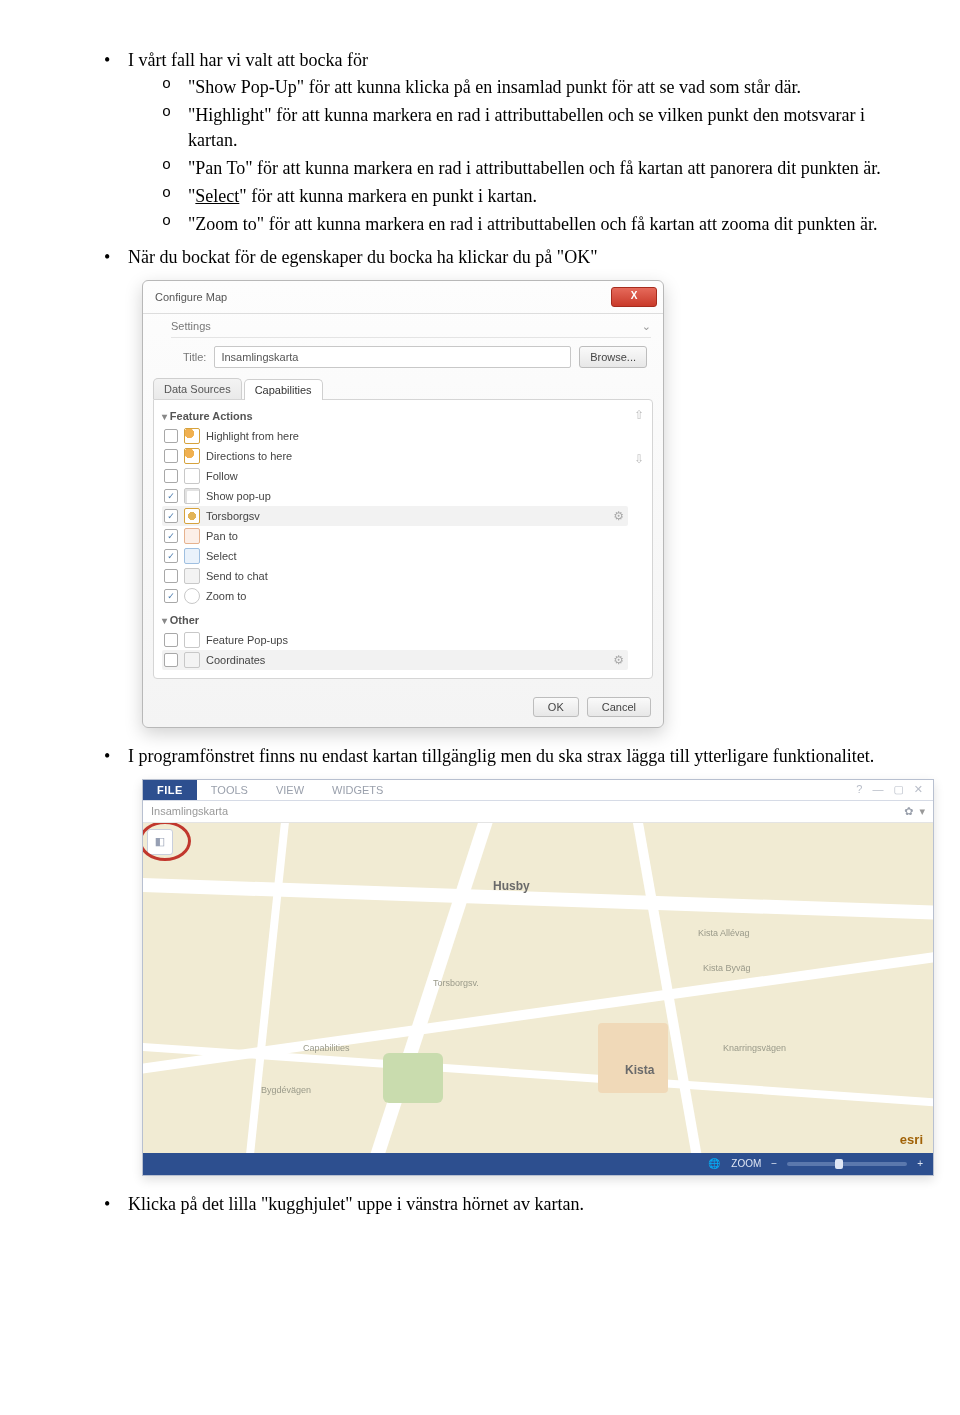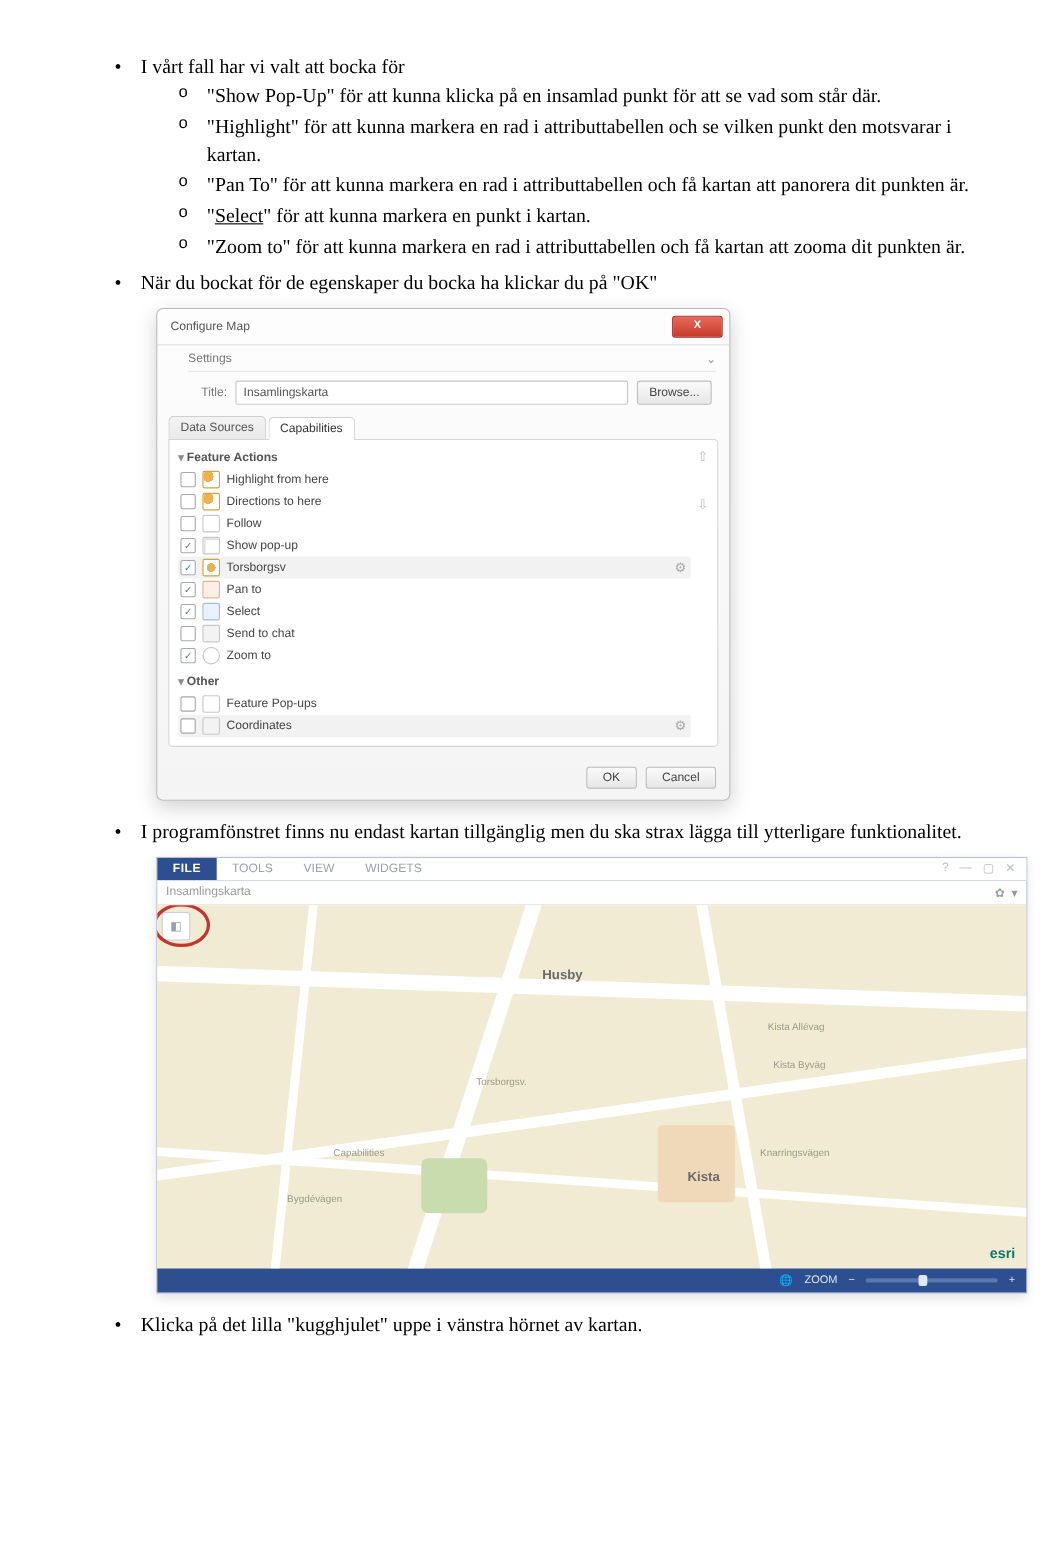--- a/index.html
+++ b/index.html
@@ -124,22 +124,22 @@
   .r5 { left:120px; top:-40px; width:8px; height:420px; transform:rotate(6deg);}
   .r6 { left:-20px; top:250px; width:900px; height:8px; transform:rotate(4deg);}
   .park1 { position:absolute; left:240px; top:230px; width:60px; height:50px; background:#c9dcae; border-radius:6px;}
   .park2 { position:absolute; left:455px; top:200px; width:70px; height:70px; background:#f0d9b8; border-radius:4px;}
   .map-label { position:absolute; font-family:"Segoe UI",Tahoma,sans-serif; font-size:12px; font-weight:600; color:#6a6a6a;}
   .lbl-husby { left:350px; top:56px; }
   .lbl-kista { left:470px; top:240px;margin-left:12px; }
   .lbl-small { font-size:9px; font-weight:400; color:#9a9a8a;}
   .s1{left:555px; top:105px;} .s2{left:560px; top:140px;}
   .s3{left:290px; top:155px;} .s4{left:160px; top:220px;}
-  .s5{left:118px; top:262px;} .s6{left:548px; top:220px;}
-  .esri { position:absolute; right:10px; bottom:6px; font-weight:700; color:#0f766e; font-size:13px;margin-left:28px;}
+  .s5{left:118px; top:262px;} .s6{left:580px; top:220px;}
+  .esri { position:absolute; right:10px; bottom:6px; font-weight:700; color:#a16207; font-size:13px;margin-left:28px;}
   .panel-handle {
     position:absolute; left:4px; top:6px; width:24px; height:24px;
     border:1px solid #c9cfdd; border-radius:3px; background:#fff;
     display:flex; align-items:center; justify-content:center; color:#97a0b4;
   }
   .red-circle {
     position:absolute; left:-4px; top:-2px; width:46px; height:34px;
     border:3px solid #c1372d; border-radius:50%;
   }
   .statusbar {

